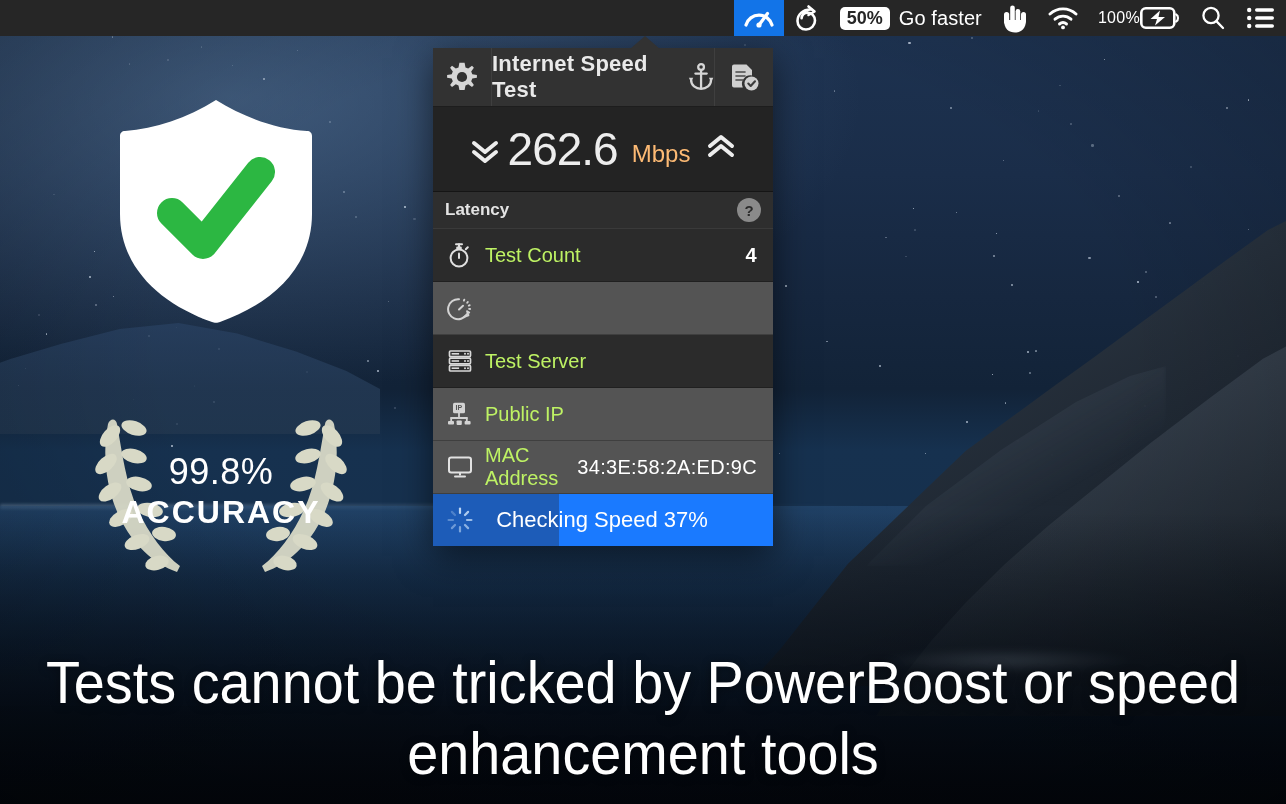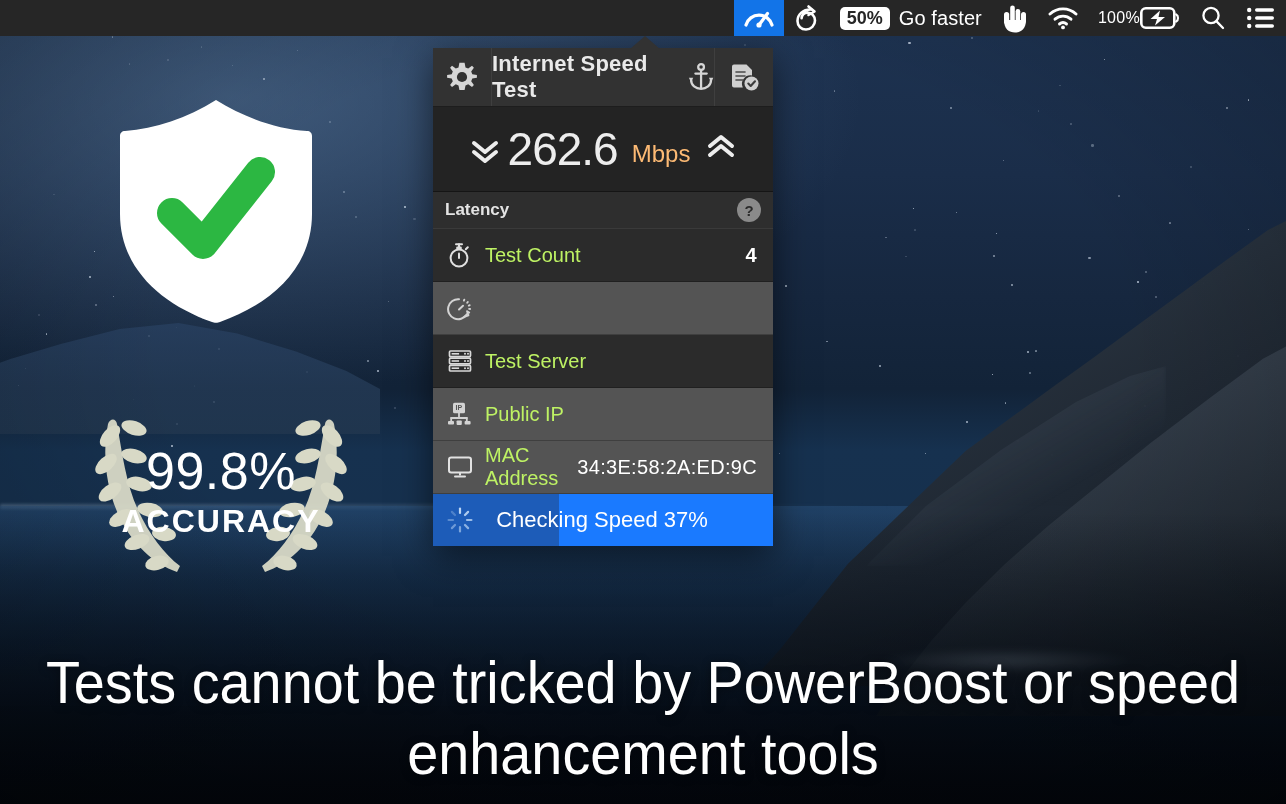--- a/index.html
+++ b/index.html
@@ -88,21 +88,21 @@
   }
   .mb-pct{font-size:16px;color:#fff;margin-right:0;letter-spacing:.3px;}
 
   
   #shield{position:absolute;left:117px;top:96px;width:198px;height:230px;}
 
   
   #accuracy{position:absolute;left:46px;top:406px;width:350px;height:170px;
     display:flex;align-items:center;justify-content:center;}
   #acc-text{position:relative;text-align:center;color:#fff;z-index:2;}
-  #acc-pct{font-size:52px;font-weight:400;letter-spacing:.5px;line-height:1.15;}
+  #acc-pct{font-size:36px;font-weight:400;letter-spacing:.5px;line-height:1.15;}
   #acc-label{font-size:32px;font-weight:700;letter-spacing:2px;margin-top:2px;}
   .wreath{position:absolute;top:0;width:90px;height:170px;}
   #wreath-l{left:48px;}
   #wreath-r{right:48px;transform:scaleX(-1);}
 
   
   #caption{
     position:absolute;left:0;top:648px;width:1286px;text-align:center;
     color:#fff;font-size:60px;line-height:1.18;font-weight:400;
     font-family:"Liberation Sans Narrow","Liberation Sans",sans-serif;

